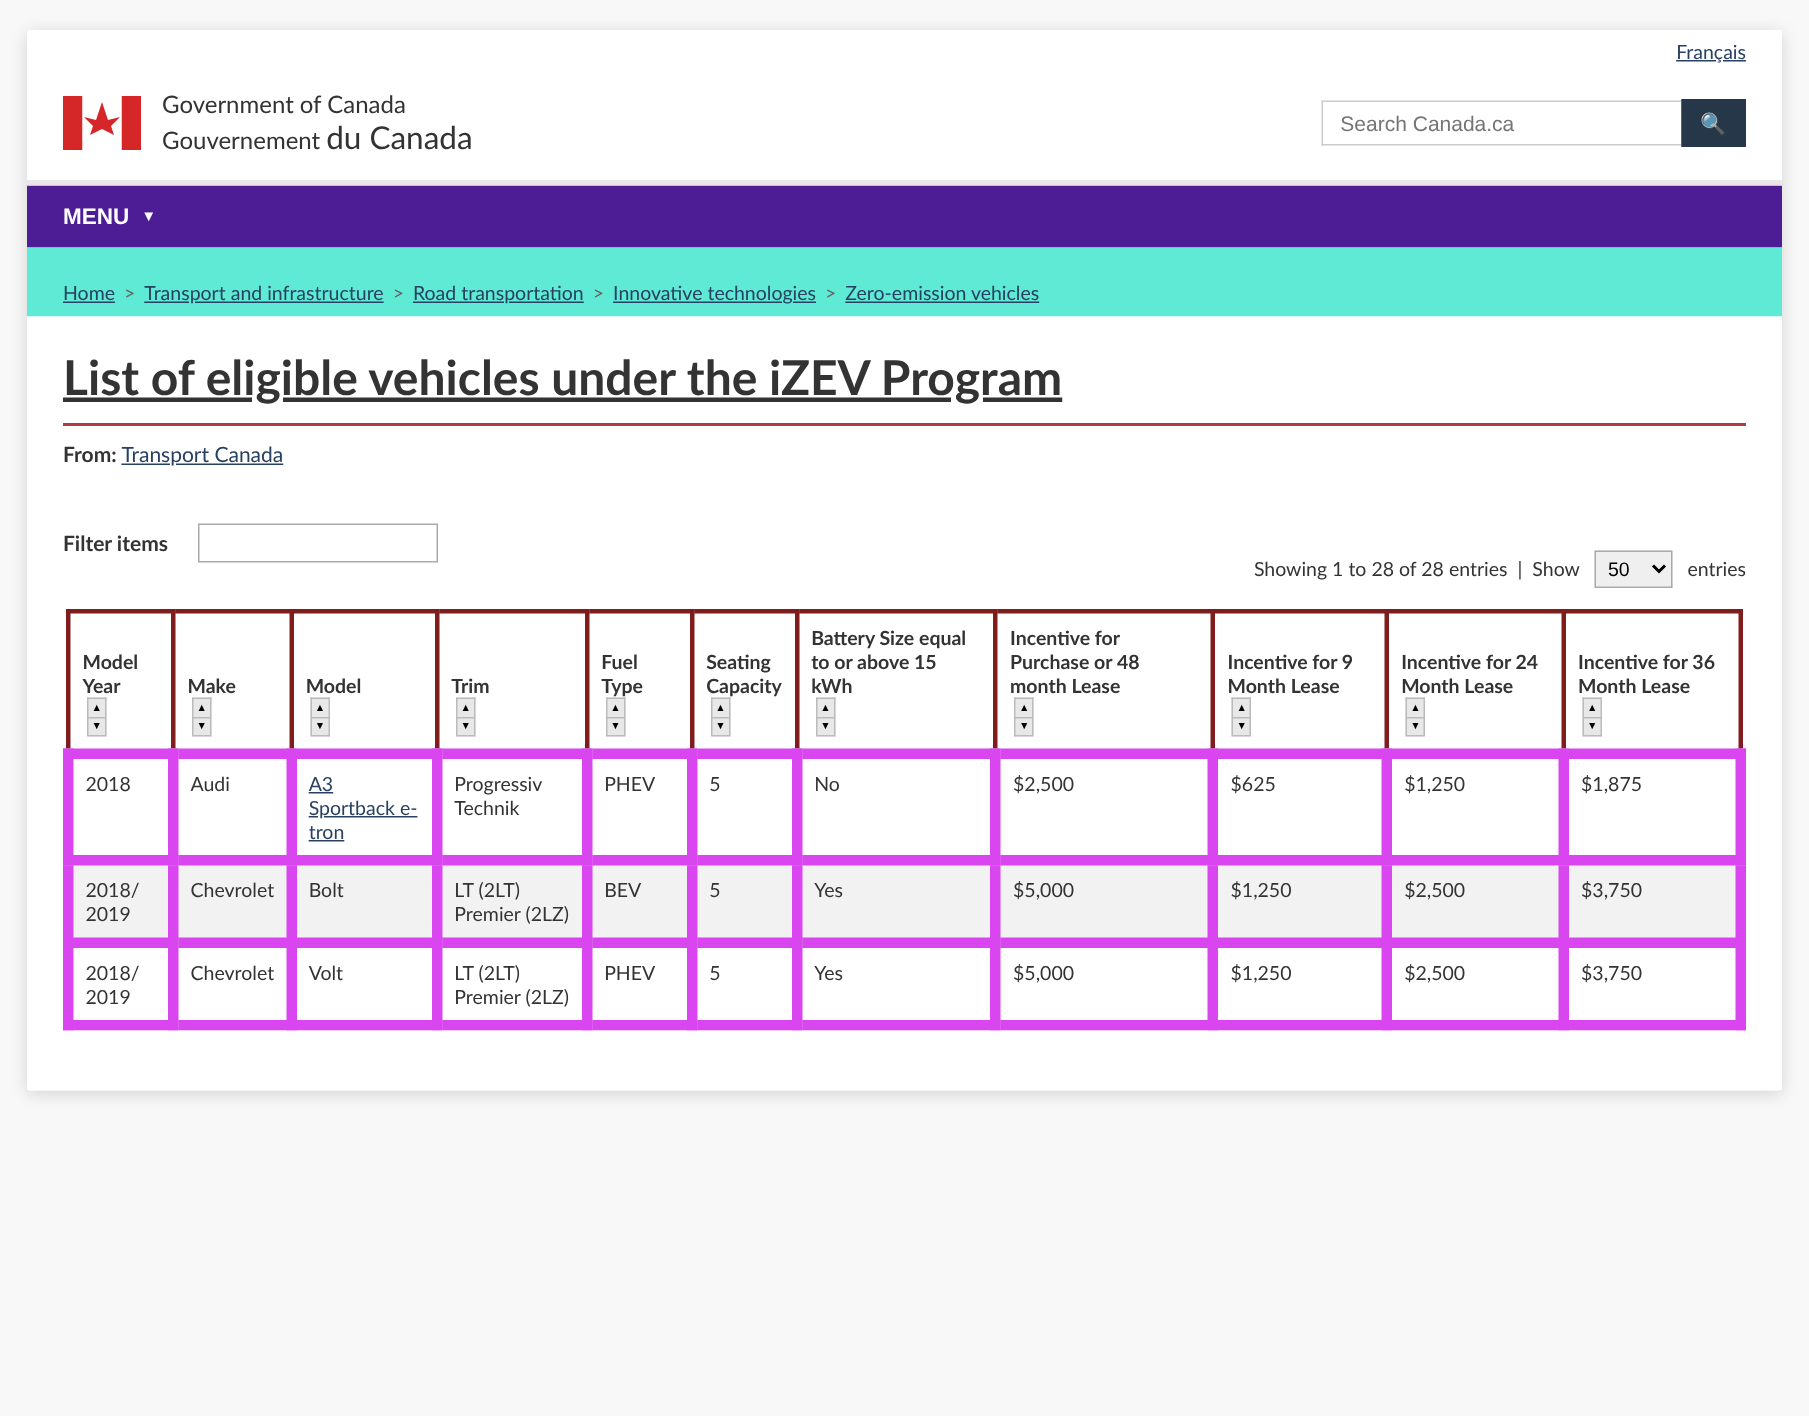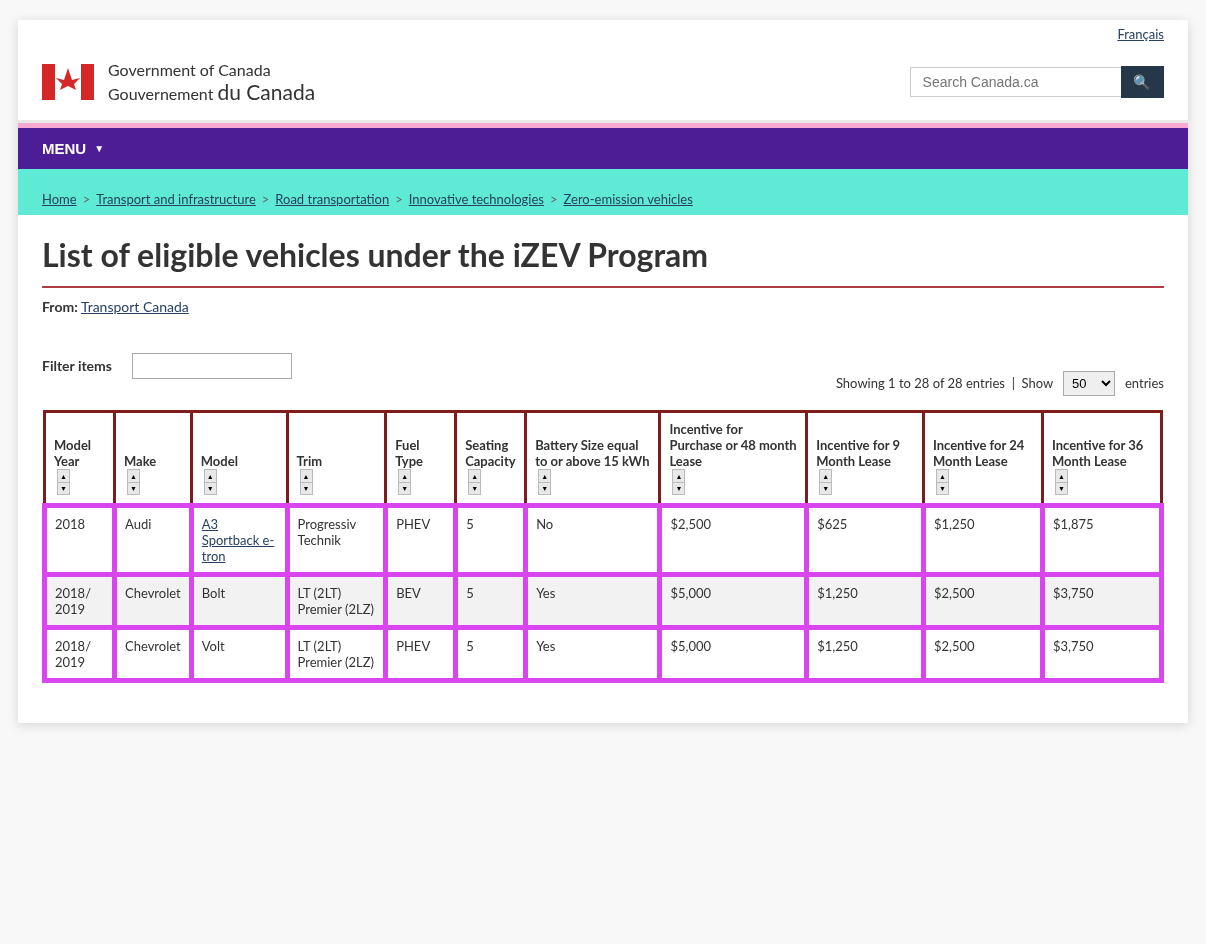--- a/index.html
+++ b/index.html
@@ -14,21 +14,21 @@
       max-width: 1170px;
       margin: 20px auto;
       box-shadow: 0 2px 12px rgba(0,0,0,0.15);
       border-radius: 2px;
       overflow: hidden;
     }
 
     
     .top-bar {
       background: white;
-      border-bottom: 5px solid #f9a8d4;
+      border-bottom: 1px solid #f9a8d4;
     }
     .lang-bar {
       display: flex;
       justify-content: flex-end;
       padding: 6px 24px;
     }
     .lang-link {
       color: #284162;
       text-decoration: underline;
       font-size: 13px;
@@ -65,21 +65,21 @@
     .search-area {
       display: flex;
       align-items: center;
       gap: 0;
     }
     .search-input {
       border: 1px solid #ccc;
       border-right: none;
       padding: 6px 12px;
       font-size: 14px;
-      width: 211px;
+      width: 240px;
       outline: none;
       color: #666;
     }
     .search-btn {
       background: #26374a;
       border: 1px solid #26374a;
       color: white;
       padding: 7px 12px;
       cursor: pointer;
       font-size: 14px;
@@ -132,20 +132,21 @@
       padding: 20px 24px 40px 24px;
       background: white;
     }
     .page-title {
       font-size: 32px;
       font-weight: 700;
       color: #333;
       margin-bottom: 8px;
       border-bottom: 2px solid #af3c43;
       padding-bottom: 12px;
+      text-decoration: underline;
     }
     .page-from {
       font-size: 14px;
       margin-top: 10px;
       margin-bottom: 20px;
     }
     .from-label {
       font-weight: bold;
     }
     .from-link {
@@ -233,21 +234,21 @@
     .sort-btn:first-child {
       border-bottom: none;
     }
     tbody tr:nth-child(even) {
       background: #f2f2f2;
     }
     tbody tr:nth-child(odd) {
       background: white;
     }
     tbody td {
-      border: 5px solid #d946ef;
+      border: 7px solid #d946ef;
       padding: 8px 8px;
       vertical-align: top;
       font-size: 13px;
     }
     .model-link {
       color: #284162;
       text-decoration: underline;
       cursor: pointer;
     }
   </style>

